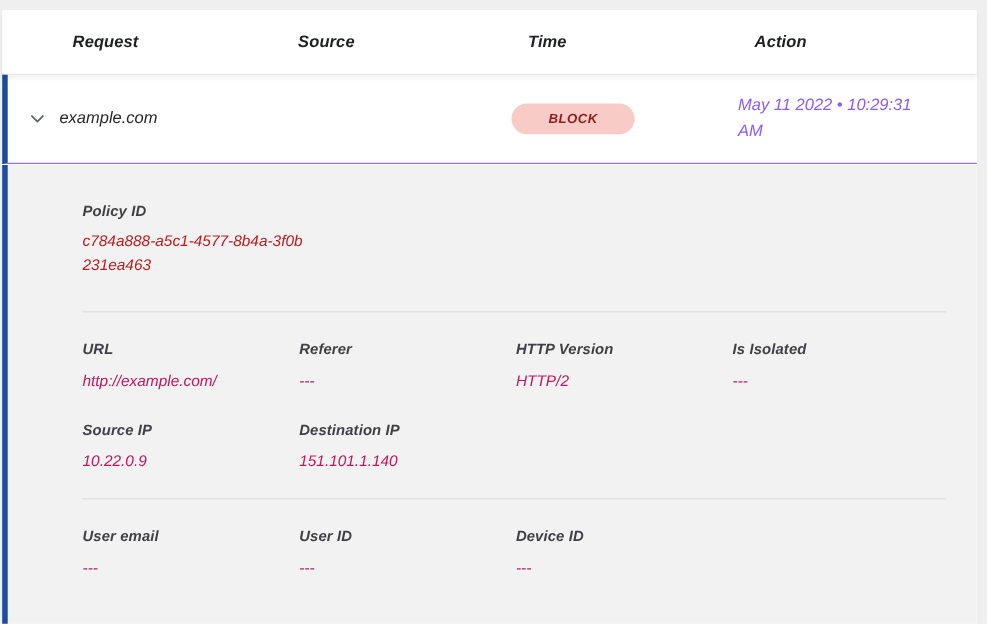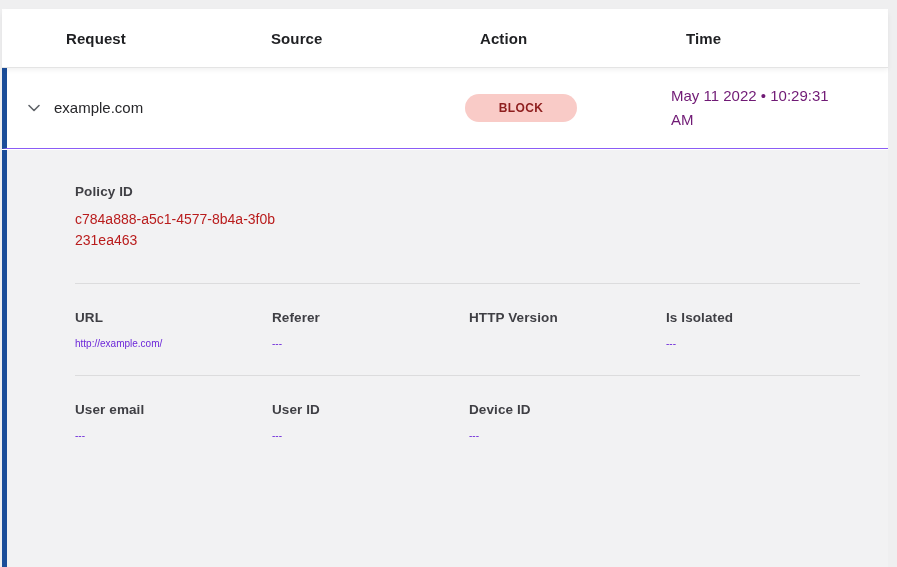--- a/index.html
+++ b/index.html
@@ -9,20 +9,21 @@
     height: 567px;
     overflow: hidden;
     background: #efeff0;
     font-family: "Liberation Sans", "DejaVu Sans", sans-serif;
     -webkit-font-smoothing: antialiased;
   }
   .page {
     width: 897px;
     height: 567px;
     position: relative;
+    font-style: italic;
   }
   .card {
     position: absolute;
     left: 2px;
     top: 9px;
     width: 886px;
     bottom: -40px;
     background: #fff;
   }
   
@@ -85,21 +86,21 @@
     background: #f9cbc7;
     color: #8e1e1e;
     font-size: 12px;
     font-weight: 700;
     letter-spacing: 0.4px;
   }
   .action-cell { display: flex; }
   .time-cell {
     font-size: 15px;
     line-height: 24px;
-    color: #701a75;
+    color: #8b5cf6;
     max-width: 182px;
   }
   
   .panel {
     position: absolute;
     top: 141px;
     bottom: 0;
     left: 0;
     right: 0;
     background: #f2f2f3;
@@ -107,22 +108,22 @@
     padding: 34px 28px 40px 68px;
     box-sizing: border-box;
   }
   .flabel {
     font-size: 13.5px;
     font-weight: 700;
     color: #3f3f44;
     letter-spacing: 0.1px;
   }
   .fvalue {
-    font-size: 10px;
-    color: #6d28d9;
+    font-size: 14px;
+    color: #be185d;
     margin-top: 13px;
   }
   .policy-link {
     display: block;
     width: 205px;
     margin-top: 10px;
     font-size: 14px;
     line-height: 21px;
     color: #b91c1c;
     text-decoration: none;
@@ -146,22 +147,22 @@
 </style>
 </head>
 <body>
 
 <div class="page">
   <div class="card">
 
     <div class="thead">
       <div class="th">Request</div>
       <div class="th">Source</div>
+      <div class="th">Time</div>
       <div class="th">Action</div>
-      <div class="th">Time</div>
     </div>
 
     <div class="row">
       <div class="request-cell">
         <svg class="chev" viewBox="0 0 16 16" fill="none">
           <path d="M3 5.5 L8 10.5 L13 5.5" stroke="currentColor" stroke-width="1.6" stroke-linecap="round" stroke-linejoin="round"></path>
         </svg>
         <span class="request-text">example.com</span>
       </div>
       <div></div>
@@ -184,26 +185,35 @@
         <div class="field">
           <div class="flabel">URL</div>
           <div class="fvalue">http://example.com/</div>
         </div>
         <div class="field">
           <div class="flabel">Referer</div>
           <div class="fvalue">---</div>
         </div>
         <div class="field">
           <div class="flabel">HTTP Version</div>
+          <div class="fvalue">HTTP/2</div>
         </div>
         <div class="field">
           <div class="flabel">Is Isolated</div>
           <div class="fvalue">---</div>
         </div>
 
+        <div class="field">
+          <div class="flabel">Source IP</div>
+          <div class="fvalue">10.22.0.9</div>
+        </div>
+        <div class="field">
+          <div class="flabel">Destination IP</div>
+          <div class="fvalue">151.101.1.140</div>
+        </div>
       </div>
 
       <hr class="divider mid">
 
       <div class="fgrid">
         <div class="field">
           <div class="flabel">User email</div>
           <div class="fvalue">---</div>
         </div>
         <div class="field">

